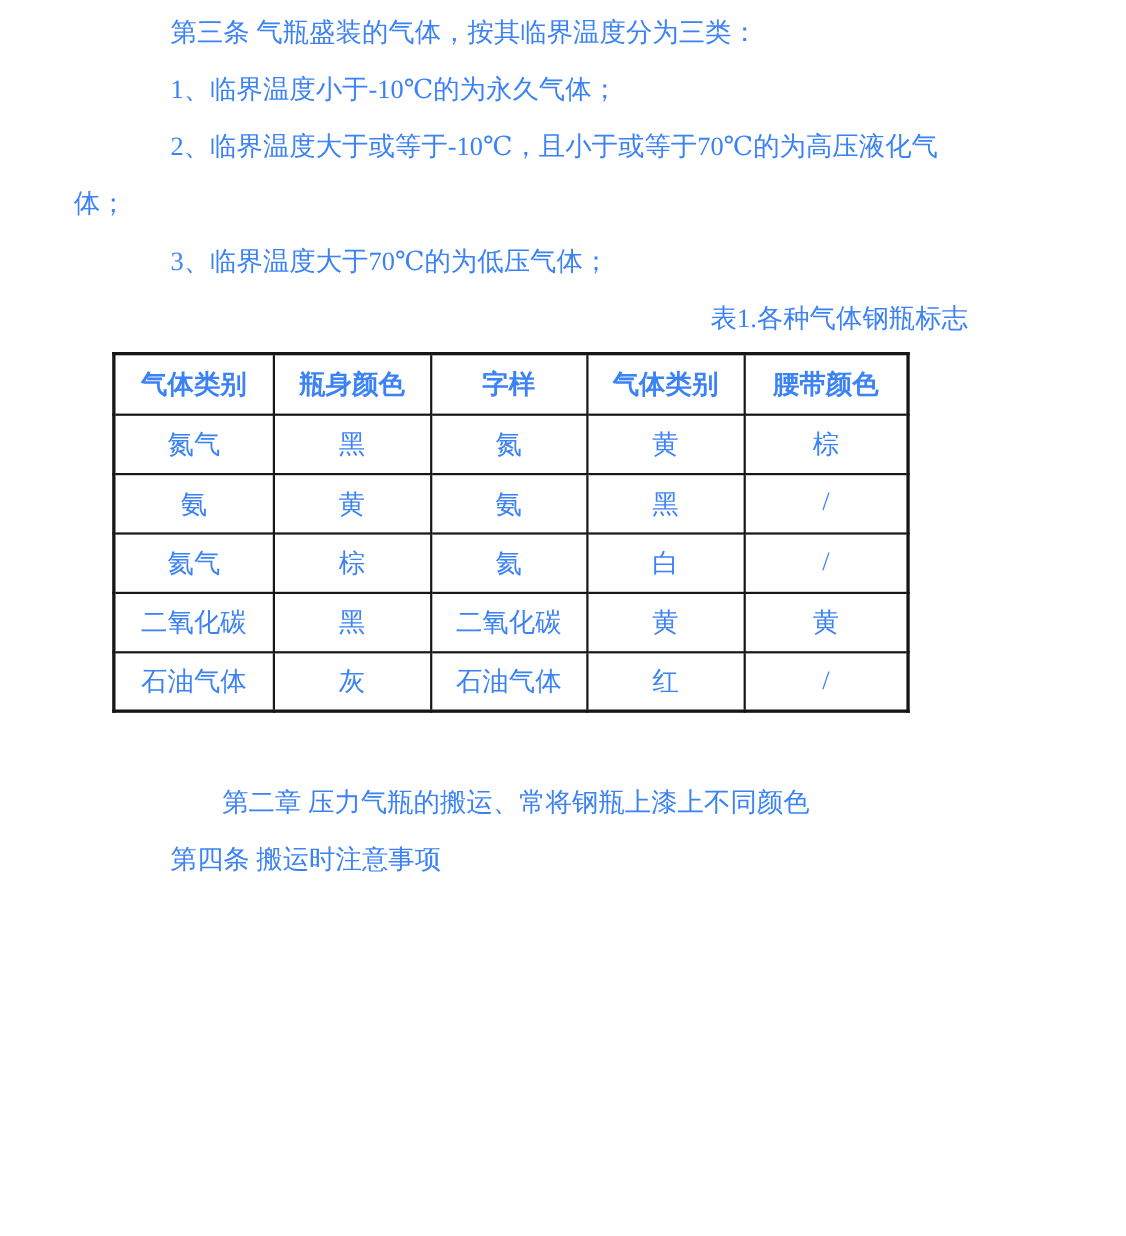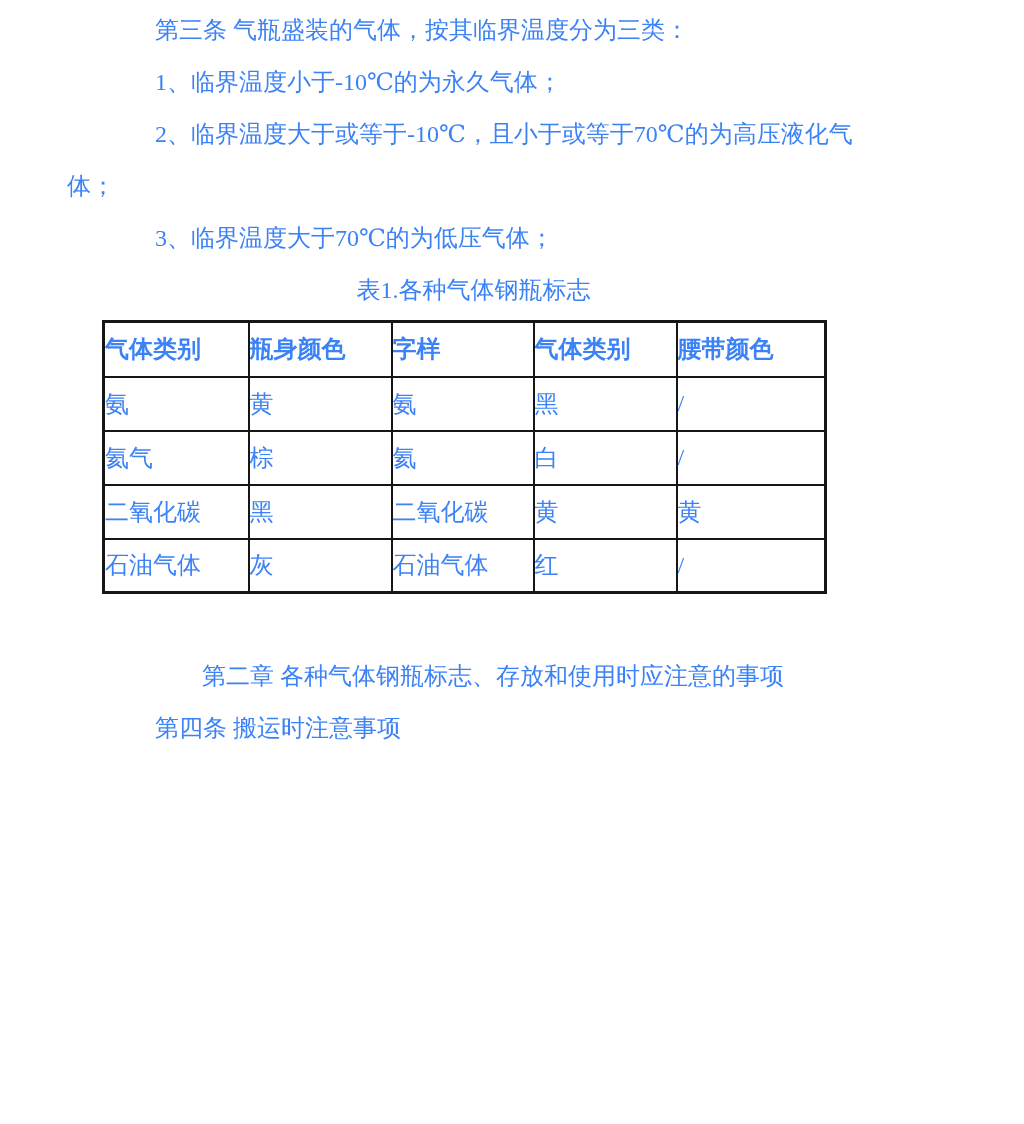--- a/index.html
+++ b/index.html
@@ -8,31 +8,31 @@
     width: 1024px; height: 1124px;
     background: #ffffff; color: #3b82f6;
     font-family: "Liberation Serif", "DejaVu Serif", serif;
     font-size: 24px;
     padding: 4px 144px 0 67px;
     overflow: hidden;
     position: relative;
   }
   .para { margin: 0; line-height: 52px; }
   .indent { text-indent: 88px; }
-  .caption { margin: 0; line-height: 52px; text-align: center; }
+  .caption { margin: 0; line-height: 52px; text-align: right; }
   table.gas-table {
     border-collapse: collapse;
     table-layout: fixed;
     width: 722px;
     margin: 4px 0 0 35px;
     border: 3px solid #161616;
   }
   table.gas-table th, table.gas-table td {
     border: 2px solid #161616;
-    text-align: left;
+    text-align: center;
     vertical-align: middle;
     padding: 0;
     height: 54px;
     font-size: 24px;
     overflow: hidden;
     white-space: nowrap;
   }
   table.gas-table th { font-weight: bold; height: 55px; }
   col.c0 { width: 145px; }
   col.c1 { width: 143px; }
@@ -66,20 +66,27 @@
       <tr id="table-header-row">
           <th>气体类别</th>
           <th>瓶身颜色</th>
           <th>字样</th>
           <th>气体类别</th>
           <th>腰带颜色</th>
         </tr>
     </thead>
     <tbody id="table-body">
         <tr>
+          <td>氮气</td>
+          <td>黑</td>
+          <td>氮</td>
+          <td>黄</td>
+          <td>棕</td>
+        </tr>
+        <tr>
           <td>氨</td>
           <td>黄</td>
           <td>氨</td>
           <td>黑</td>
           <td>/</td>
         </tr>
         <tr>
           <td>氦气</td>
           <td>棕</td>
           <td>氦</td>
@@ -96,17 +103,17 @@
         <tr>
           <td>石油气体</td>
           <td>灰</td>
           <td>石油气体</td>
           <td>红</td>
           <td>/</td>
         </tr>
       </tbody>
   </table>
 
-  <p class="chapter">第二章 各种气体钢瓶标志、存放和使用时应注意的事项</p>
+  <p class="chapter">第二章 压力气瓶的搬运、常将钢瓶上漆上不同颜色</p>
 
   <p class="para indent">第四条 搬运时注意事项</p>
 
 </div>
 
 </body></html>

